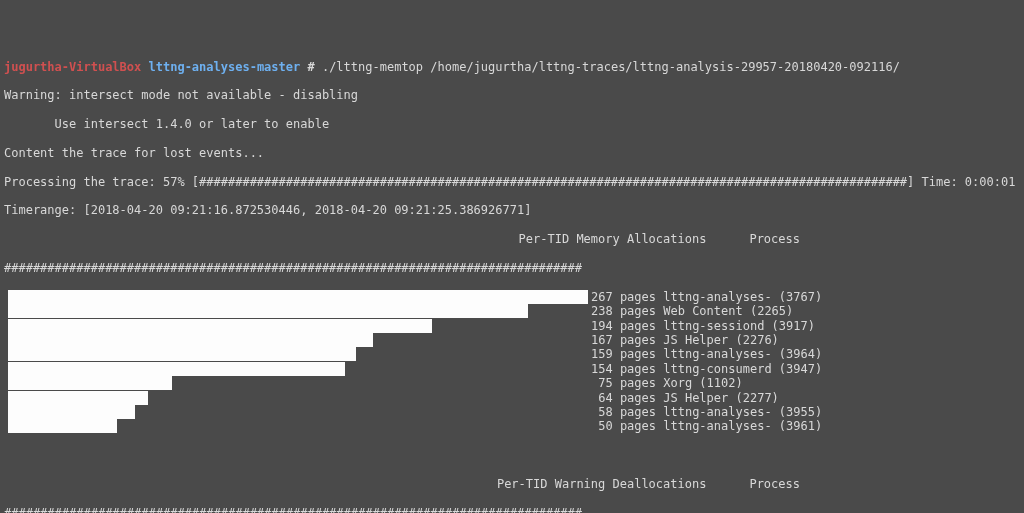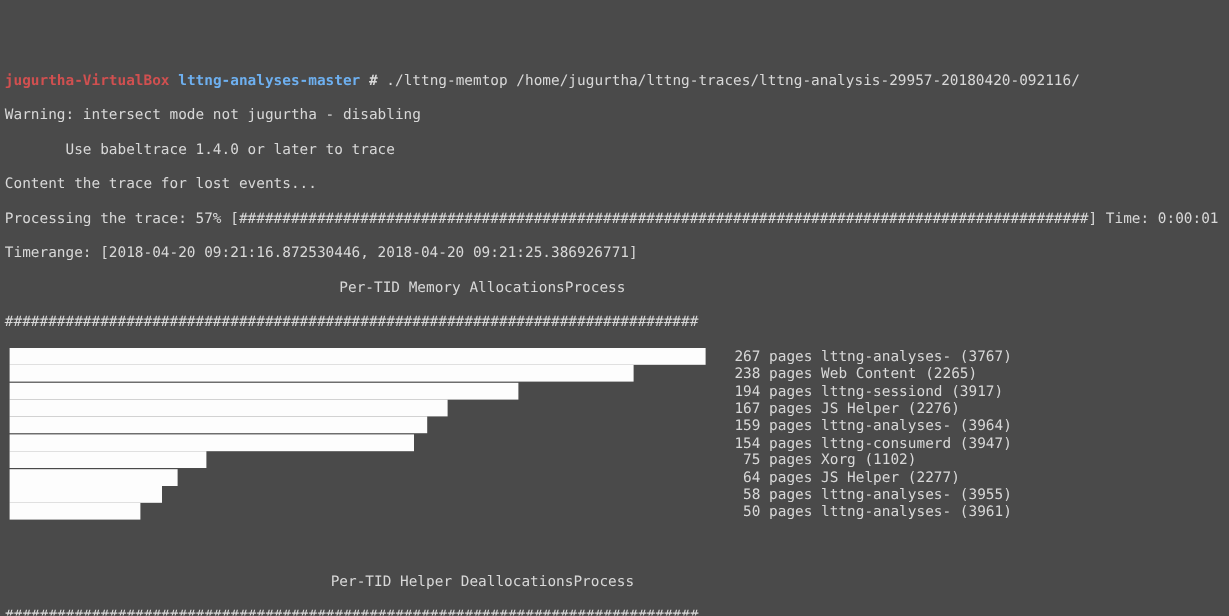--- a/index.html
+++ b/index.html
@@ -26,47 +26,48 @@
   }
   .bar {
     position: absolute;
     left: 4px;
     top: 0;
     height: 14px;
     background: #fdfdfd;
   }
   .bar-text {
     position: absolute;
-    left: 608px;
+    left: 587px;
     top: 0;
     color: #d8d8d8;
     white-space: pre;
   }
   .section-hdr {
     display: flex;
-    justify-content: center;
+    justify-content: flex-end;
     width: 100%;
+    gap: 43px;
   }
 </style>
 </head>
 <body>
 
 
 
 <span class="line"><span class="user">jugurtha-VirtualBox</span> <span class="dir">lttng-analyses-master</span><span class="hash"> # </span><span class="cmd">./lttng-memtop /home/jugurtha/lttng-traces/lttng-analysis-29957-20180420-092116/</span></span>
-<span class="line">Warning: intersect mode not jugurtha - disabling</span>
-<span class="line">       Use babeltrace 1.4.0 or later to trace</span>
+<span class="line">Warning: intersect mode not available - disabling</span>
+<span class="line">       Use intersect 1.4.0 or later to enable</span>
 <span class="line">Content the trace for lost events...</span>
 <span class="line">Processing the trace: 57% [##################################################################################################] Time: 0:00:01</span>
 <span class="line">Timerange: [2018-04-20 09:21:16.872530446, 2018-04-20 09:21:25.386926771]</span>
 <div class="section-hdr"><span>Per-TID Memory Allocations</span><span style="margin-right:220px">Process</span></div>
 <span class="line">################################################################################</span>
 <div id="alloc-bars"><div class="bar-container"><div class="bar" style="width: 580px;"></div><div class="bar-text">267 pages lttng-analyses- (3767)</div></div><div class="bar-container"><div class="bar" style="width: 520px;"></div><div class="bar-text">238 pages Web Content (2265)</div></div><div class="bar-container"><div class="bar" style="width: 424px;"></div><div class="bar-text">194 pages lttng-sessiond (3917)</div></div><div class="bar-container"><div class="bar" style="width: 365px;"></div><div class="bar-text">167 pages JS Helper (2276)</div></div><div class="bar-container"><div class="bar" style="width: 348px;"></div><div class="bar-text">159 pages lttng-analyses- (3964)</div></div><div class="bar-container"><div class="bar" style="width: 337px;"></div><div class="bar-text">154 pages lttng-consumerd (3947)</div></div><div class="bar-container"><div class="bar" style="width: 164px;"></div><div class="bar-text"> 75 pages Xorg (1102)</div></div><div class="bar-container"><div class="bar" style="width: 140px;"></div><div class="bar-text"> 64 pages JS Helper (2277)</div></div><div class="bar-container"><div class="bar" style="width: 127px;"></div><div class="bar-text"> 58 pages lttng-analyses- (3955)</div></div><div class="bar-container"><div class="bar" style="width: 109px;"></div><div class="bar-text"> 50 pages lttng-analyses- (3961)</div></div></div>
 <span class="line"> </span>
-<div class="section-hdr"><span>Per-TID Helper Deallocations</span><span style="margin-right:220px">Process</span></div>
+<div class="section-hdr"><span>Per-TID Warning Deallocations</span><span style="margin-right:220px">Process</span></div>
 <span class="line">################################################################################</span>
 
 
 
 
 
 
 
 
 

